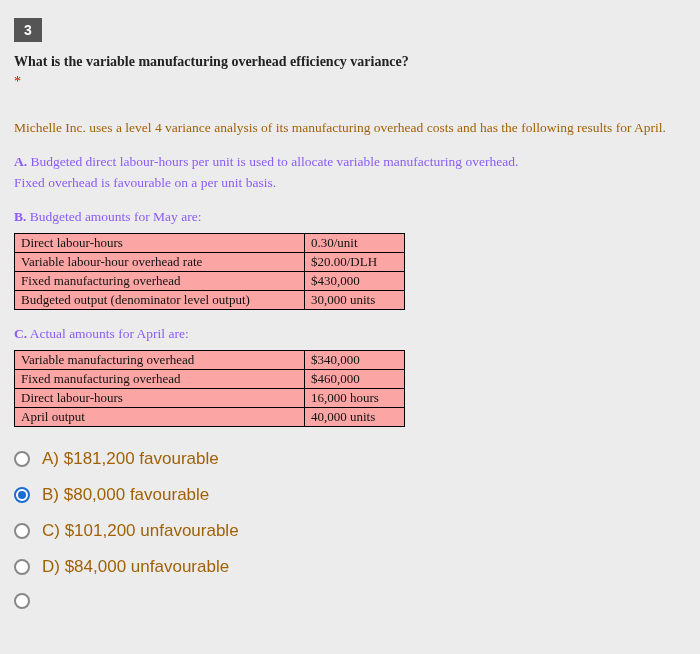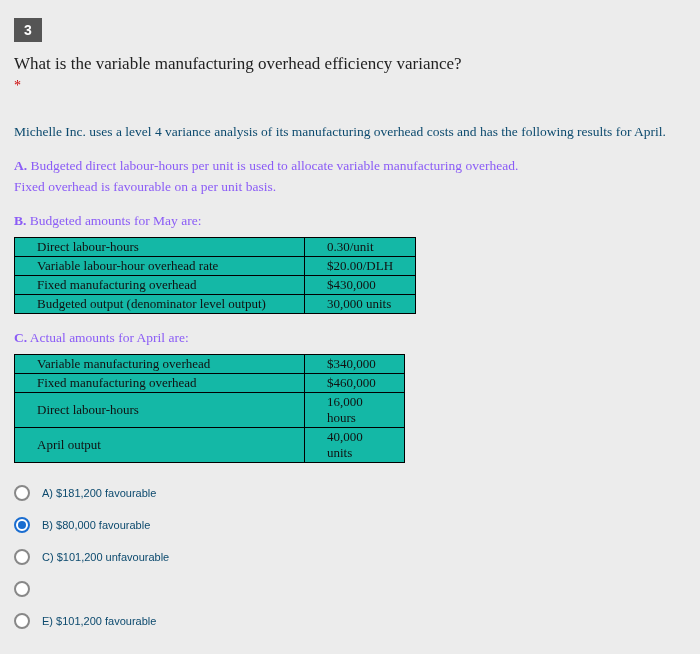--- a/index.html
+++ b/index.html
@@ -24,56 +24,56 @@
     .question-number {
       display: inline-block;
       background: #555;
       color: #fff;
       font-weight: bold;
       padding: 4px 10px;
       font-size: 14px;
       font-family: Arial, sans-serif;
     }
     .question-text {
-      font-size: 17px;
-      font-weight: 400;
+      font-size: 14px;
+      font-weight: 700;
       color: #222;
       margin-top: 12px;
       margin-bottom: 4px;
     }
     .required {
       color: #c00;
       font-size: 14px;
       margin-top: 0;
       display: block;
     }
     .context {
       font-size: 13.5px;
-      color: #0c4a6e;
+      color: #a16207;
       margin-top: 28px;
       line-height: 1.5;
     }
     .point {
       font-size: 13.5px;
       color: #8b5cf6;
       margin-top: 14px;
       line-height: 1.5;
     }
     .point-label {
       font-weight: bold;
     }
     table {
       border-collapse: collapse;
       margin-top: 6px;
       font-size: 13px;
     }
     table td {
       border: 1px solid #000;
-      padding: 1px 22px;
-      background: #14b8a6;
+      padding: 1px 6px;
+      background: #fca5a5;
       color: #111;
     }
     table td:first-child {
       width: 290px;
     }
     table td:nth-child(2) {
       width: 100px;
     }
     .options {
       margin-top: 22px;
@@ -100,23 +100,23 @@
       border-color: #1a6dd0;
     }
     .radio.selected::after {
       content: "";
       width: 8px;
       height: 8px;
       border-radius: 50%;
       background: #1a6dd0;
     }
     .option-label {
-      font-size: 11px;
+      font-size: 17px;
       font-family: Arial, sans-serif;
-      color: #0c4a6e;
+      color: #a16207;
     }
   </style>
 </head>
 <body>
 
 <div class="container">
   <div class="question-number">3</div>
 
   <div class="question-text">What is the variable manufacturing overhead efficiency variance?</div>
   <span class="required">*</span>
@@ -189,19 +189,19 @@
     <div class="option">
       <span class="radio selected"></span>
       <span class="option-label">B) $80,000 favourable</span>
     </div>
     <div class="option">
       <span class="radio"></span>
       <span class="option-label">C) $101,200 unfavourable</span>
     </div>
     <div class="option">
       <span class="radio"></span>
-    </div>
-    <div class="option">
-      <span class="radio"></span>
-      <span class="option-label">E) $101,200 favourable</span>
+      <span class="option-label">D) $84,000 unfavourable</span>
+    </div>
+    <div class="option">
+      <span class="radio"></span>
     </div>
   </div>
 </div>
 
 </body></html>

